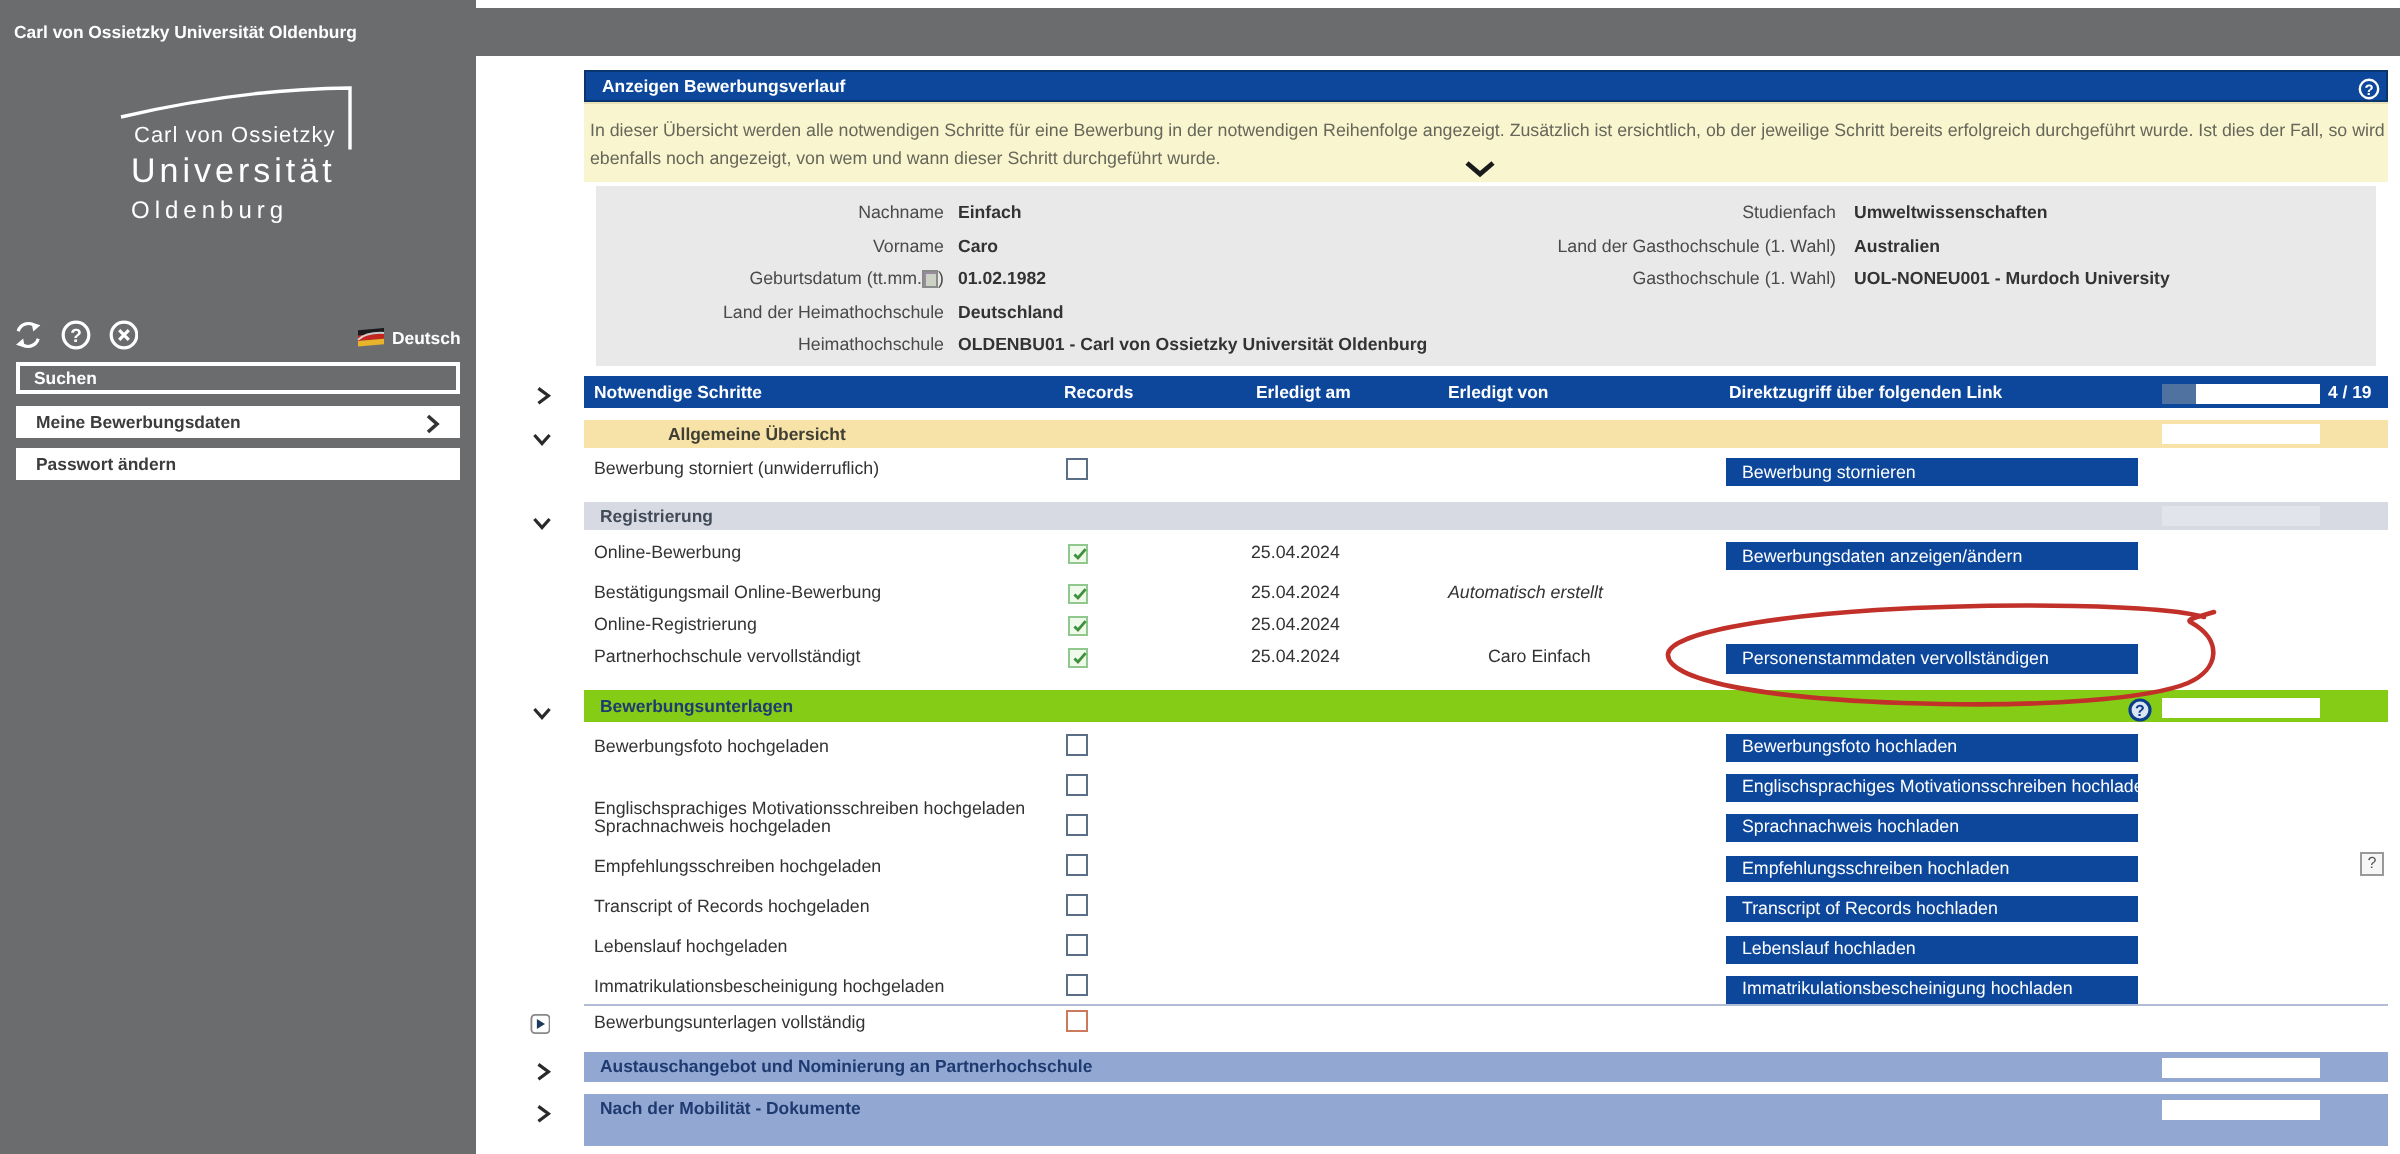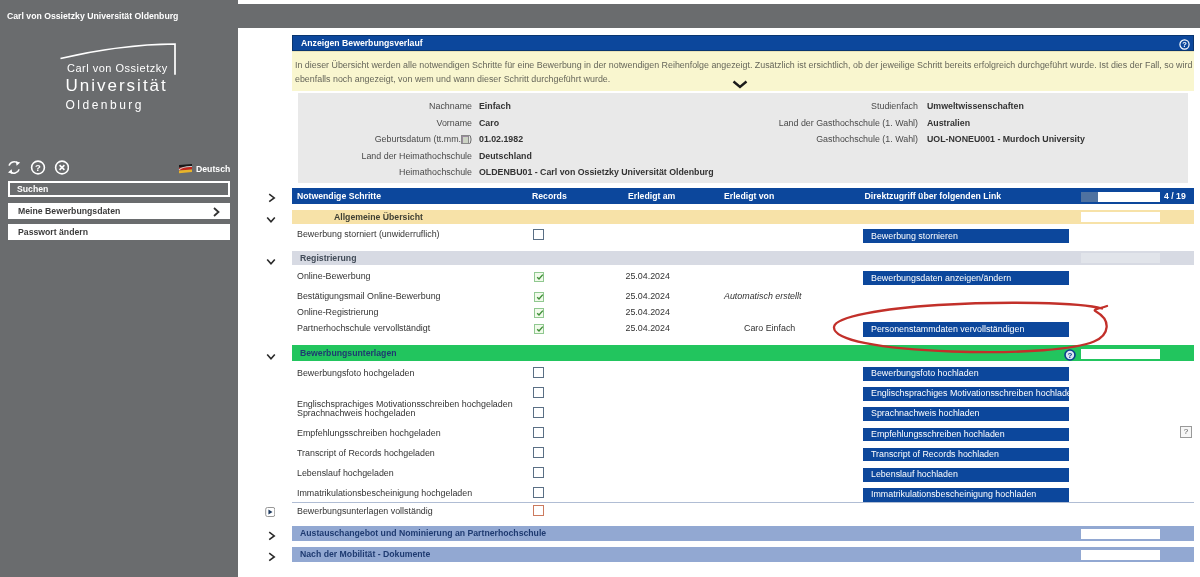--- a/index.html
+++ b/index.html
@@ -178,21 +178,21 @@
 <div class="abs row" style="top:323px;">Partnerhochschule vervollständigt</div>
 <div class="abs cbg" style="left:534px; top:323.5px;">
     <svg width="8" height="8" viewBox="0 0 8 8" style="margin:0.5px;">
       <path d="M 1.2 4.2 L 3 6 L 6.8 1.6" fill="none" stroke="#3f8f38" stroke-width="1.4"></path>
     </svg>
   </div>
 <div class="abs date" style="top:323px;">25.04.2024</div>
 <div class="abs evon" style="top:323px;margin-left:20px;">Caro Einfach</div>
 <div class="abs btn" style="top:321.5px; height:15.5px; line-height:15.5px;">Personenstammdaten vervollständigen</div>
 
-<div class="abs sec" style="top:345px; height:16px; background:#22c55e; line-height:16px;">Bewerbungsunterlagen</div>
+<div class="abs sec" style="top:345px; height:16px; background:#84cc16; line-height:16px;">Bewerbungsunterlagen</div>
 <svg class="abs" style="left:1064px; top:348.5px;" width="12" height="12" viewBox="0 0 12 12">
   <circle cx="6" cy="6" r="5" fill="#dce5f2" stroke="#0b3f8c" stroke-width="1.6"></circle>
   <text x="6" y="9" font-size="8" font-weight="bold" fill="#0b3f8c" text-anchor="middle" font-family="Liberation Sans">?</text>
 </svg>
 <div class="abs pbar" style="top:349px;"></div>
 <div class="abs pnum" style="top:348.5px;">0 / 8</div>
 
 <div class="abs row" style="top:368px;">Bewerbungsfoto hochgeladen</div>
 <div class="abs cb" style="left:533px; top:367px;"></div>
 <div class="abs btn" style="top:367px; height:13.5px; line-height:13.5px;">Bewerbungsfoto hochladen</div>
@@ -223,19 +223,19 @@
 <div class="abs btn" style="top:488.2px; height:13.5px; line-height:13.5px;">Immatrikulationsbescheinigung hochladen</div>
 
 <div class="abs" style="left:292px; top:502px; width:902px; height:1px; background:#b0bdd4;"></div>
 <div class="abs row" style="top:506px;">Bewerbungsunterlagen vollständig</div>
 <div class="abs cb" style="left:533px; top:505px; border-color:#cc7a5e;"></div>
 
 <div class="abs sec" style="top:526px; height:15px; background:#92a8d2; line-height:15px;">Austauschangebot und Nominierung an Partnerhochschule</div>
 <div class="abs pbar" style="top:528.5px;"></div>
 <div class="abs pnum" style="top:528px;">0 / 3</div>
 
-<div class="abs sec" style="top:547px; height:15px; background:#92a8d2; line-height:15px;">Nach der Mobilität - Dokumente</div>
+<div class="abs sec" style="top:547px; height:26px; background:#92a8d2; line-height:15px;">Nach der Mobilität - Dokumente</div>
 <div class="abs pbar" style="top:549.5px;"></div>
 <div class="abs pnum" style="top:549px;">0 / 3</div>
 
 <svg class="abs" style="left:820px; top:295px;" width="310" height="70" viewBox="0 0 310 70">
   <path d="M 282 13.5 C 261 7.5, 185 6, 118 10 C 64 13.5, 15 21.5, 14 32 C 13 45, 60 54, 132 56.5 C 204 59, 256 54, 274 46.5 C 290 39.5, 291 25, 276 16.5 C 272 14.5, 278 14, 287 11" fill="none" stroke="#c2302a" stroke-width="2.3" stroke-linecap="round"></path>
 </svg>
 
 </body></html>

